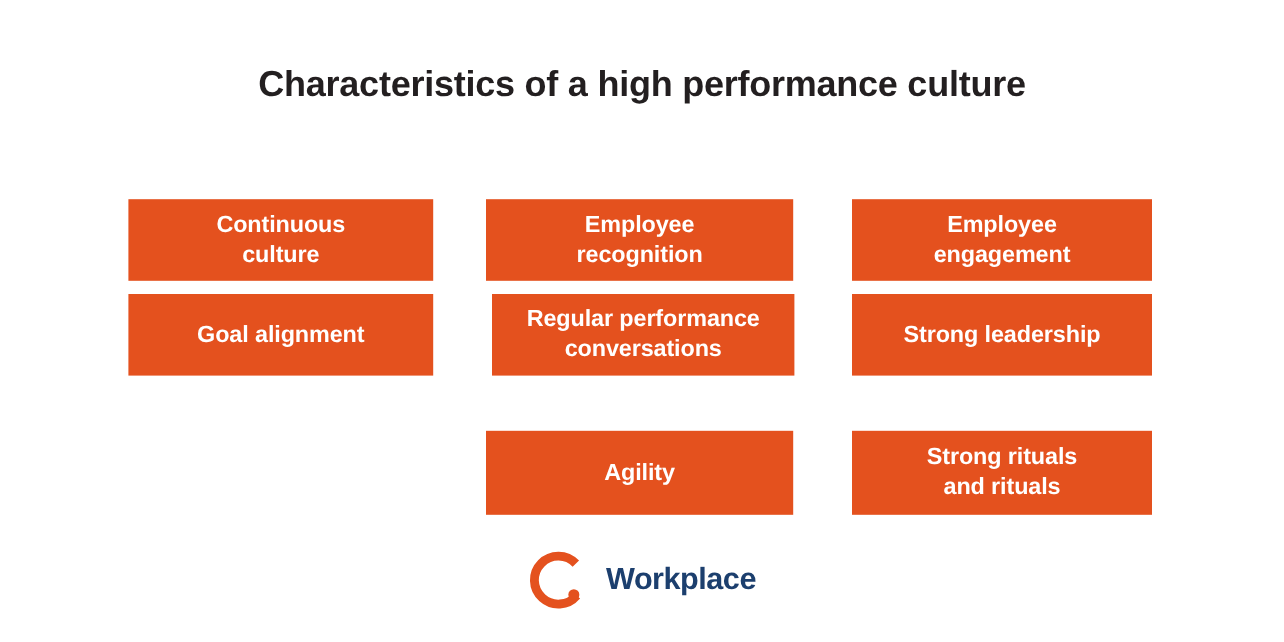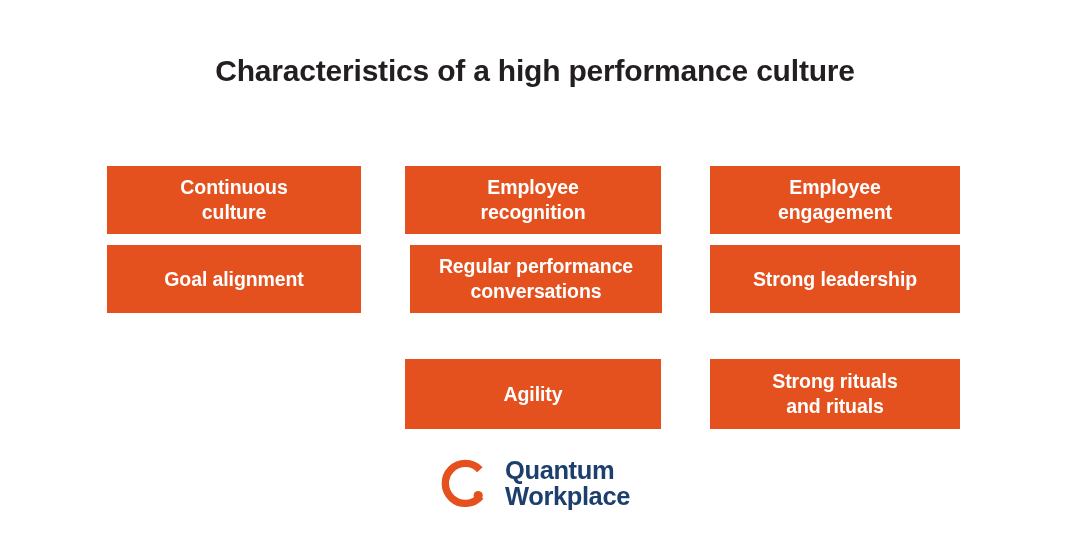--- a/index.html
+++ b/index.html
@@ -155,19 +155,18 @@
   <div id="logo">
     <div class="logo-inner">
       <svg class="logo-mark" viewBox="0 0 54 54">
 
         <path d="M 38.6 42.1
                  A 20 20 0 1 1 41.6 15.6" fill="none" stroke="#e4511e" stroke-width="7.4" stroke-linecap="butt" transform="rotate(-8 27 27)"></path>
 
         <circle cx="38.2" cy="39.6" r="4.6" fill="#e4511e"></circle>
       </svg>
       <span class="logo-words">
-        <span>Quantum</span>
         <span>Workplace</span>
       </span>
     </div>
   </div>
 
 </div>
 
 </body></html>

